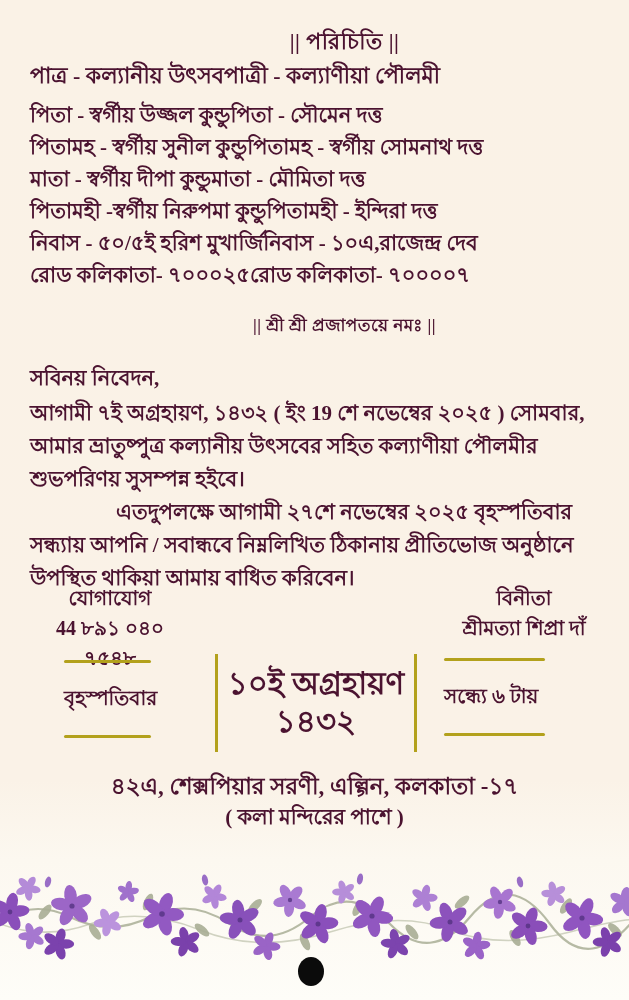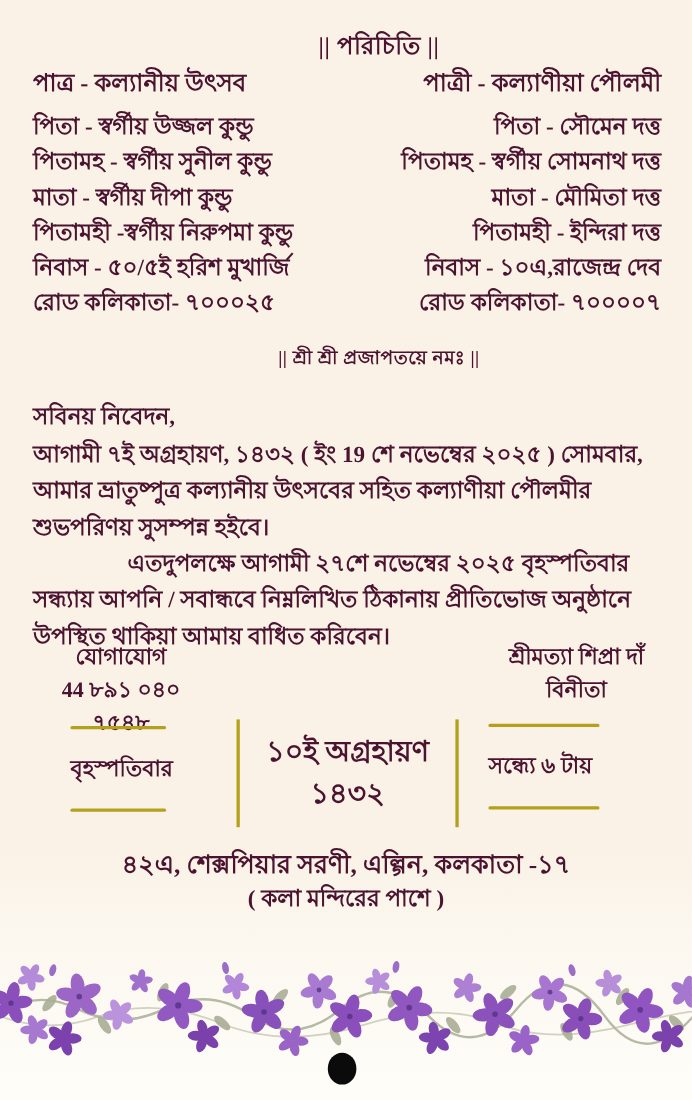--- a/index.html
+++ b/index.html
@@ -8,21 +8,21 @@
     background:linear-gradient(180deg,#faf2e6 0%,#faf2e7 78%,#fcf8f0 86%,#fefdf8 100%);
     font-family:"Liberation Serif","DejaVu Serif",serif;
     color:#4b1330;
   }
   .abs{position:absolute;}
   .heading{
     left:0;width:629px;font-size:22px;font-weight:bold;text-align:center;letter-spacing:.5px;padding-left:30px;
   }
   
   .info-grid{top:60px;left:30px;width:571px;}
-  .info-row{display:flex;justify-content:space-between;line-height:32px;font-size:21px;font-weight:bold;}
+  .info-row{display:flex;line-height:32px;font-size:21px;font-weight:bold;}
   .info-row.first{font-size:22px;margin-bottom:7px;}
   .info-left{text-align:left;}
   .info-right{text-align:right;}
   
   .salutation{top:362px;left:30px;font-size:21px;font-weight:bold;}
   .para{left:30px;width:574px;font-size:21px;line-height:33px;font-weight:600;}
   .para b{font-weight:bold;text-align:right;}
   .para1{top:397px;}
   .para2{top:496px;text-indent:86px;}
   
@@ -30,21 +30,21 @@
   .signature{top:583px;left:448px;width:152px;text-align:center;font-size:20px;font-weight:bold;line-height:30px;}
   
   .rule{height:3px;background:#b3a11c;border-radius:2px;}
   .datecell-left{top:660px;left:64px;width:87px;height:78px;display:flex;flex-direction:column;justify-content:space-between;}
   .datecell-right{top:658px;left:444px;width:101px;height:78px;display:flex;flex-direction:column;justify-content:space-between;}
   .datecell-label{font-size:20px;font-weight:bold;}
   .datecell-center{
     top:654px;left:215px;width:196px;height:98px;
     border-left:3px solid #b3a11c;border-right:3px solid #b3a11c;
     display:flex;flex-direction:column;justify-content:center;align-items:center;
-    font-size:26px;font-weight:bold;line-height:38px;text-align:center;
+    font-size:31px;font-weight:bold;line-height:38px;text-align:center;
   }
   
   .venue{top:770px;left:0;width:629px;text-align:center;}
   .venue-name{font-size:28px;font-weight:bold;line-height:40px;}
   .venue-address{font-size:23px;font-weight:bold;line-height:33px;}
   .venue-landmark{font-size:21px;font-weight:bold;line-height:29px;}
   
   .flowers{top:872px;left:0;width:629px;height:96px;}
   .dot{top:957px;left:298px;width:26px;height:29px;background:#0b0b0b;border-radius:50%;}
 </style>
@@ -91,22 +91,22 @@
 <div class="abs para para1"><span>আগামী ৭ই অগ্রহায়ণ, ১৪৩২ ( ইং 19 শে নভেম্বের ২০২৫ ) সোমবার, আমার ভ্রাতুষ্পুত্র কল্যানীয় </span><b>উৎসবের</b><span> সহিত কল্যাণীয়া </span><b>পৌলমীর</b><span> শুভপরিণয় সুসম্পন্ন হইবে।</span></div>
 
 <div class="abs para para2">এতদুপলক্ষে আগামী ২৭শে নভেম্বের ২০২৫ বৃহস্পতিবার সন্ধ্যায় আপনি / সবান্ধবে নিম্নলিখিত ঠিকানায় প্রীতিভোজ অনুষ্ঠানে উপস্থিত থাকিয়া আমায় বাধিত করিবেন।</div>
 
 <div class="abs contact">
   <div>যোগাযোগ</div>
   <div>44 ৮৯১ ০৪০ ৭৫৪৮</div>
 </div>
 
 <div class="abs signature">
+  <div>বিনীতা</div>
   <div>শ্রীমত্যা শিপ্রা দাঁ</div>
-  <div>বিনীতা</div>
 </div>
 
 <div class="abs datecell-left">
   <div class="rule"></div>
   <div class="datecell-label">বৃহস্পতিবার</div>
   <div class="rule"></div>
 </div>
 <div class="abs datecell-center">
   <div>১০ই অগ্রহায়ণ</div>
   <div>১৪৩২</div>

